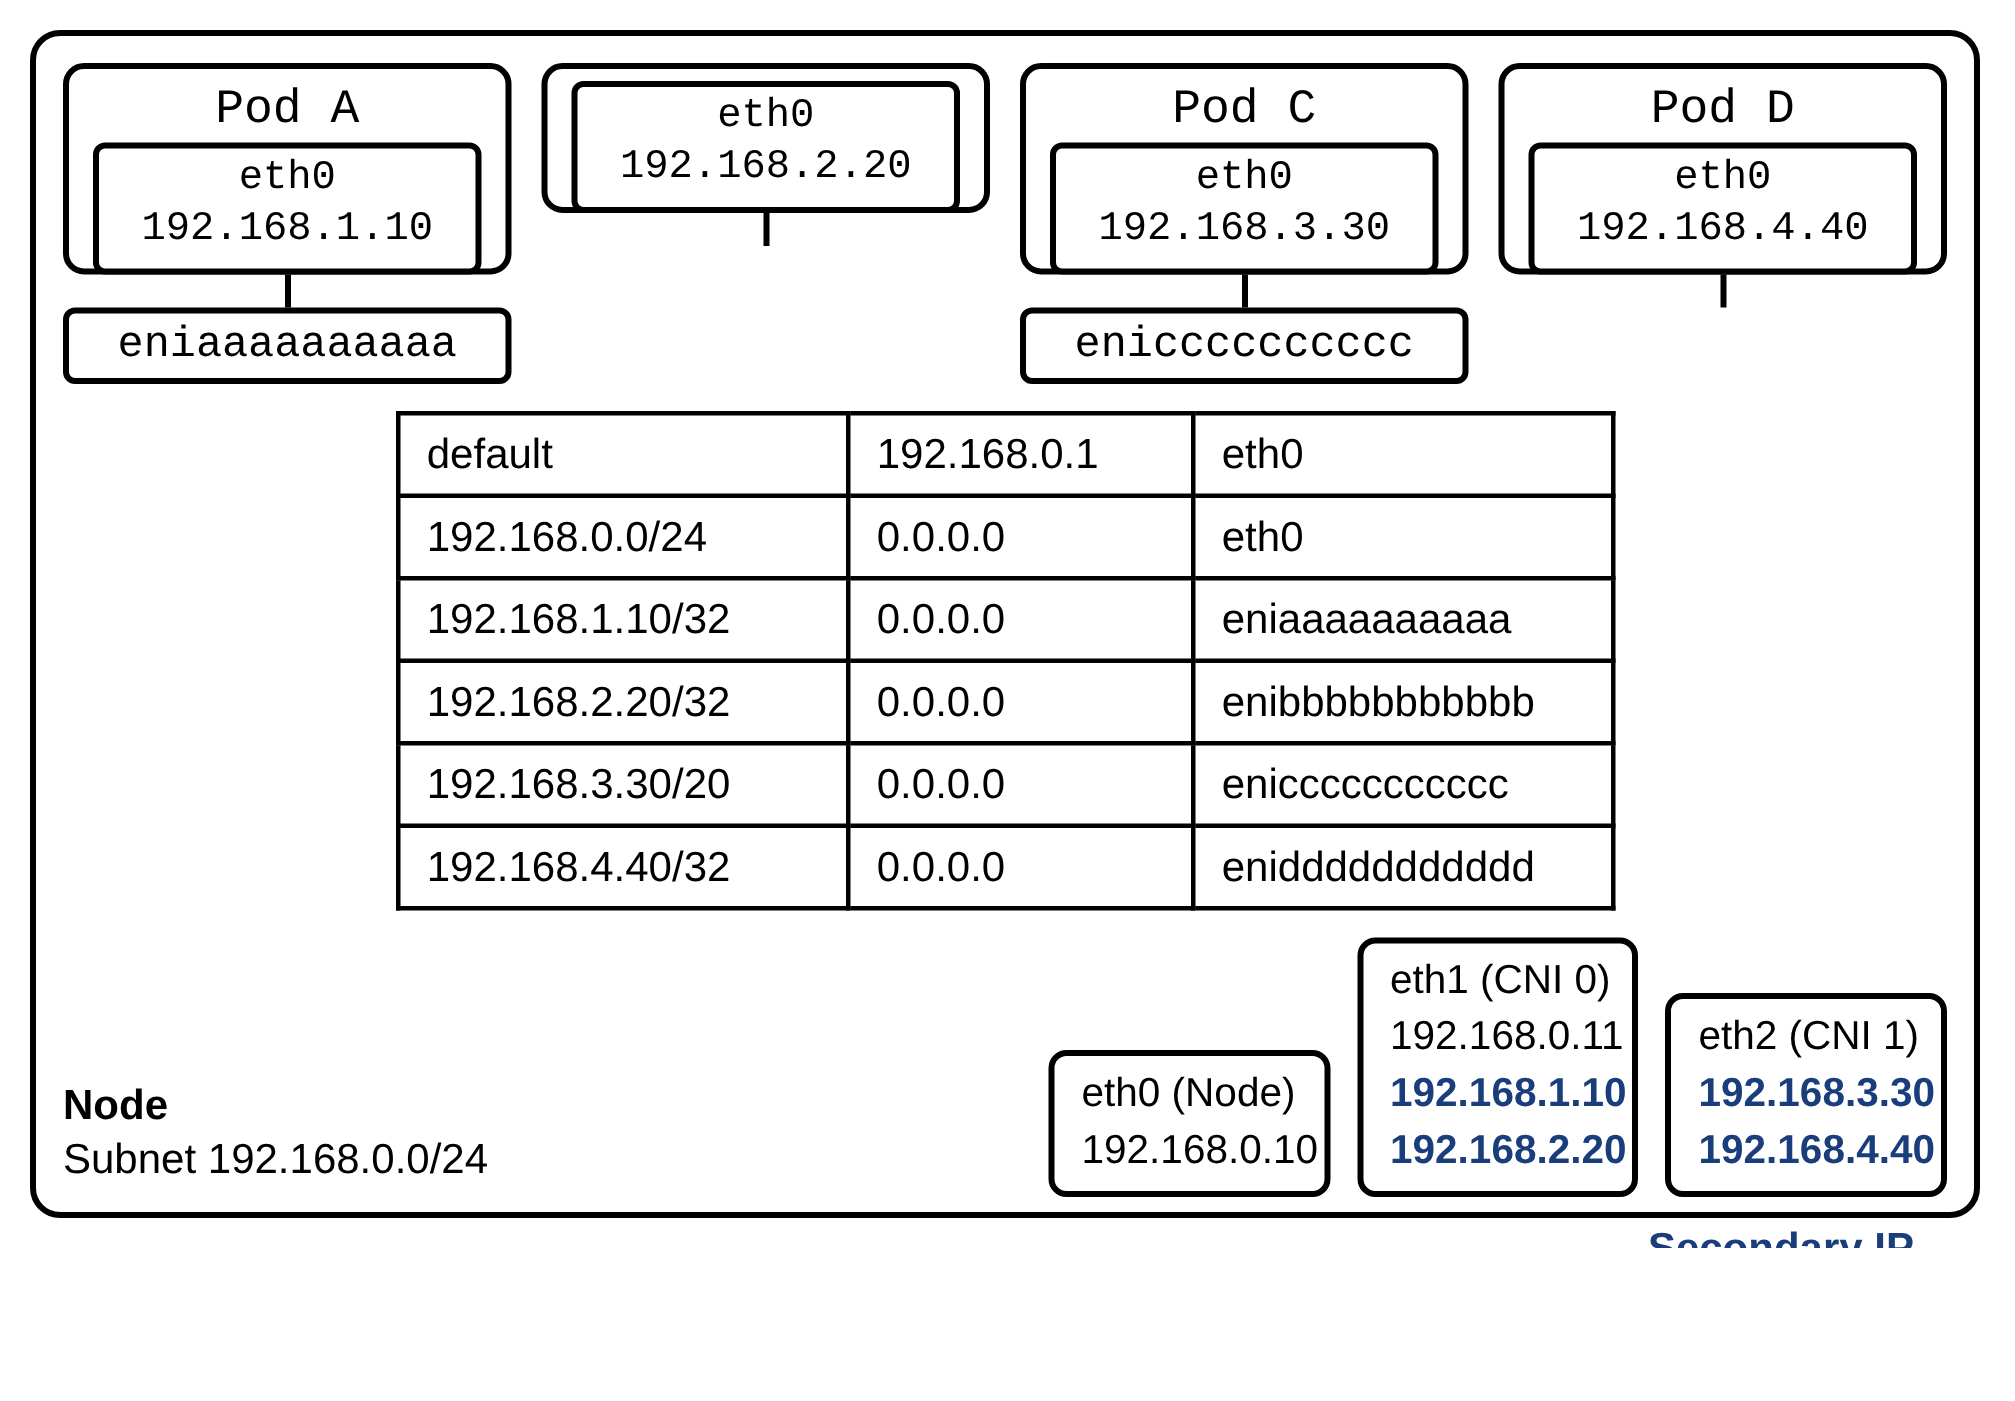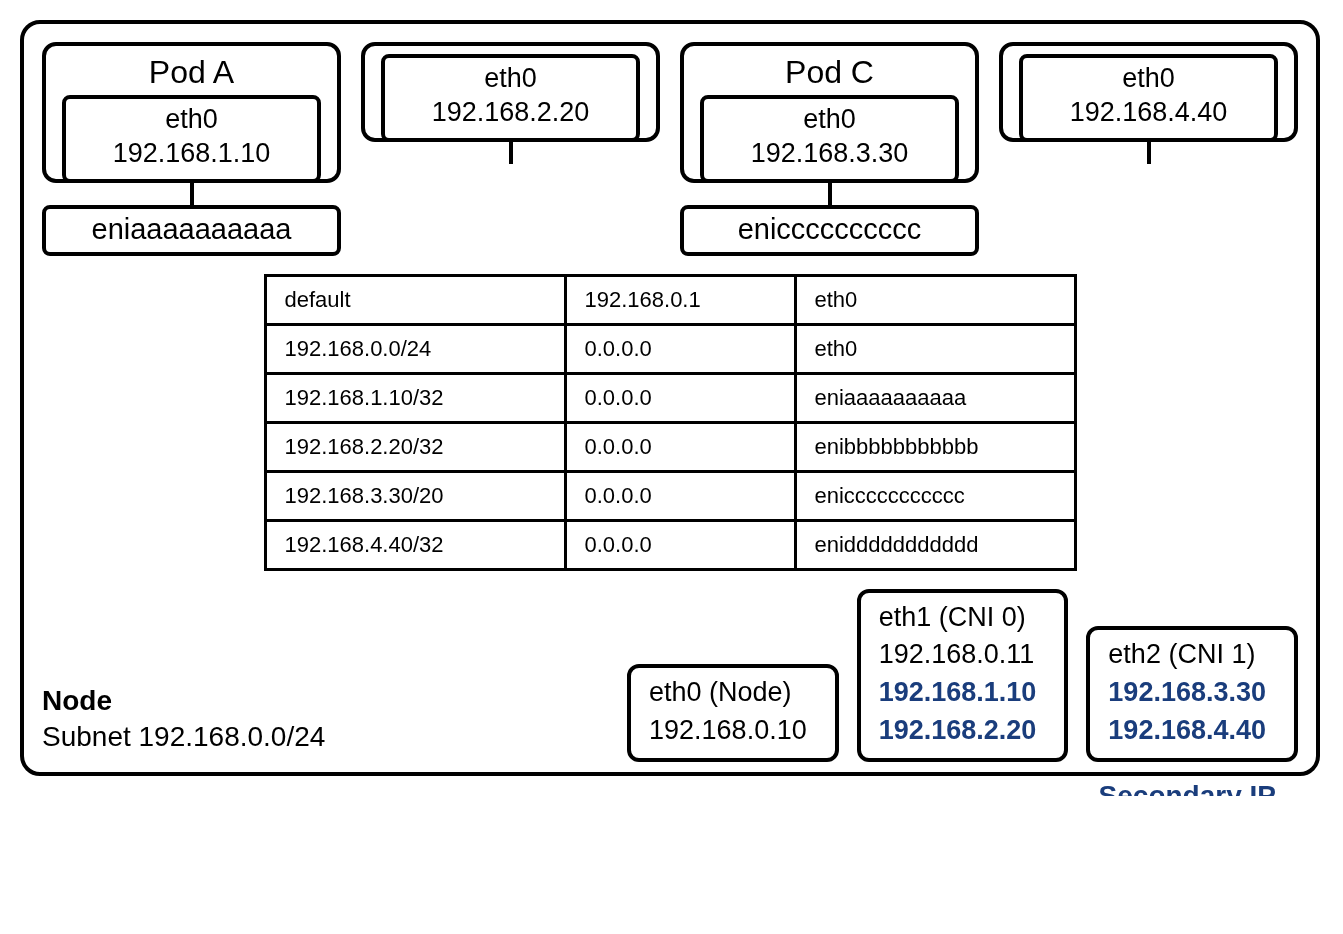--- a/index.html
+++ b/index.html
@@ -15,20 +15,21 @@
     border-radius: 20px;
     padding: 18px 18px 10px 18px;
     width: 1300px;
     position: relative;
   }
   .pods-row {
     display: flex;
     justify-content: space-between;
     gap: 20px;
     margin-bottom: 18px;
+    font-family: Liberation Mono, monospace;
   }
   .pod-col {
     flex: 1;
     display: flex;
     flex-direction: column;
     align-items: center;
   }
   .pod-box {
     border: 4px solid #000;
     border-radius: 14px;
@@ -60,21 +61,21 @@
     border: 4px solid #000;
     border-radius: 8px;
     padding: 4px 0 6px 0;
     font-size: 29px;
     text-align: center;
     width: 100%;
   }
   .route-table {
     border-collapse: collapse;
     margin: 0 auto 18px auto;
-    font-size: 22px;
+    font-size: 28px;
   }
   .route-table td {
     border: 3px solid #000;
     padding: 10px 18px;
   }
   .route-table td.c1 { width: 300px; }
   .route-table td.c2 { width: 230px; }
   .route-table td.c3 { width: 280px; }
   .bottom-row {
     display: flex;
@@ -84,21 +85,21 @@
   .node-label {
     font-size: 28px;
     line-height: 1.3;
     margin-right: auto;
     padding-bottom: 6px;
   }
   .node-label .bold { font-weight: bold; }
   .iface-box {
     border: 4px solid #000;
     border-radius: 12px;
-    padding: 6px 28px 8px 18px;
+    padding: 6px 4px 8px 18px;
     font-size: 27px;
     line-height: 1.4;
     text-align: left;
   }
   .iface-box .secondary {
     font-weight: bold;
     color: #1a3d7c;
   }
   .secondary-label {
     position: absolute;
@@ -144,20 +145,21 @@
           <div>eth0</div>
           <div>192.168.3.30</div>
         </div>
       </div>
       <div class="connector"></div>
       <div class="eni-box">enicccccccccc</div>
     </div>
 
     <div class="pod-col">
       <div class="pod-box">
+        <div class="pod-title">Pod D</div>
         <div class="eth-box">
           <div>eth0</div>
           <div>192.168.4.40</div>
         </div>
       </div>
       <div class="connector"></div>
     </div>
   </div>
 
   <table class="route-table">

